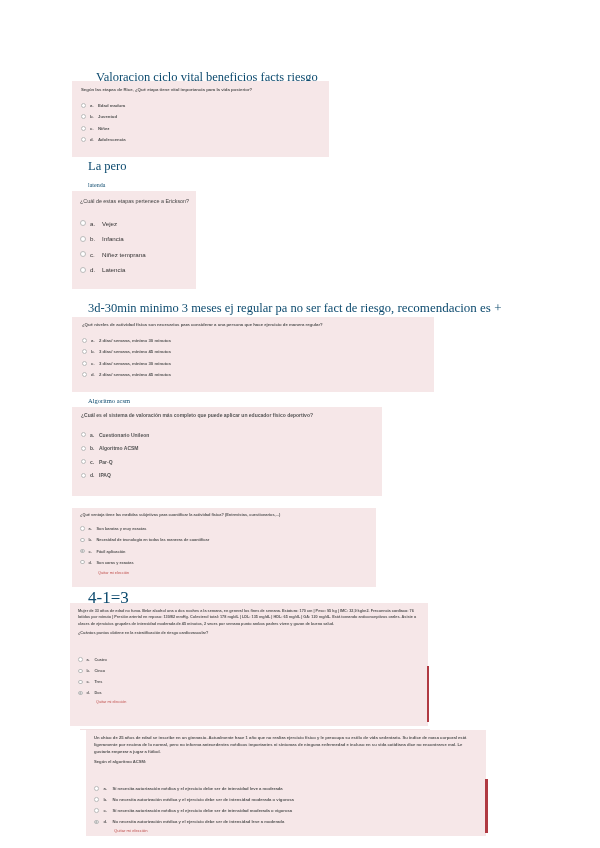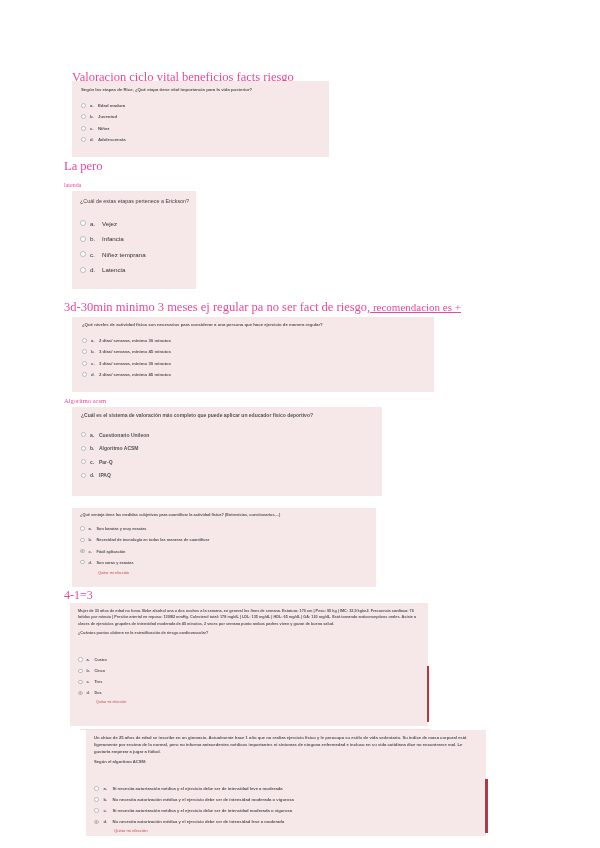--- a/index.html
+++ b/index.html
@@ -1,21 +1,21 @@
 <!DOCTYPE html>
 <html><head>
   <meta charset="utf-8">
   <style>
     html, body { margin: 0; padding: 0; background: #ffffff; }
     body { width: 600px; height: 848px; position: relative; overflow: hidden; font-family: "Liberation Sans", sans-serif; color: #333; }
-    .note { position: absolute; font-family: "Liberation Serif", serif; color: #ec4899; white-space: nowrap; }
+    .note { position: absolute; font-family: "Liberation Serif", serif; color: #0c4a6e; white-space: nowrap; margin-left: 24px; }
     .note-lg { font-size: 12.5px; }
-    .note-xl { font-size: 12px; }
+    .note-xl { font-size: 17px; }
     .note-sm { font-size: 6px; }
-    .note small { font-size: 11px; text-decoration: underline; }
+    .note small { font-size: 13px; }
     .qbox { position: absolute; background: #f6e7e8; box-sizing: border-box; }
     .qtext { font-weight: bold; color: #555; line-height: 1.55; }
     .opt { display: flex; align-items: center; color: #555; font-weight: bold; }
     .radio { border: 1px solid #bbb; border-radius: 50%; background: #fff; box-sizing: border-box; display: inline-block; position: relative; flex: 0 0 auto; }
     .radio.checked::after { content: ""; position: absolute; left: 50%; top: 50%; width: 50%; height: 50%; transform: translate(-50%,-50%); border-radius: 50%; background: #777; }
     .letter { display: inline-block; }
     .clear { color: #c0504d; font-weight: normal; }
     .vbar { position: absolute; background: #b03a42; width: 2px; }
     .hline { position: absolute; height: 1px; background: #f2dfe0; }
 

